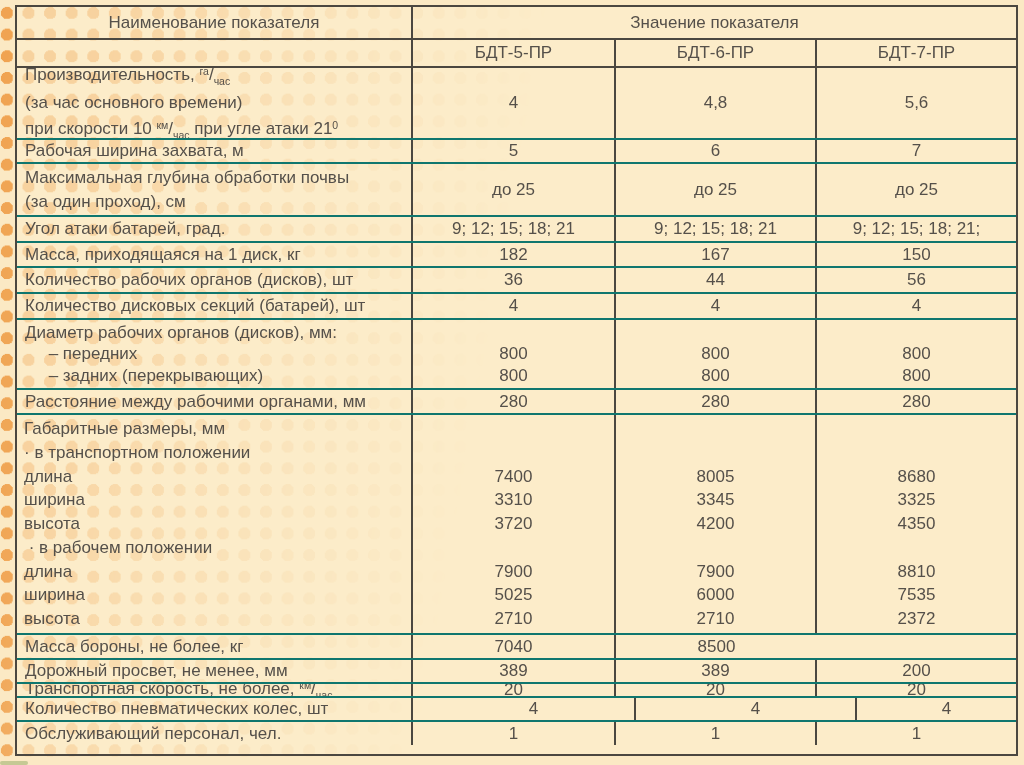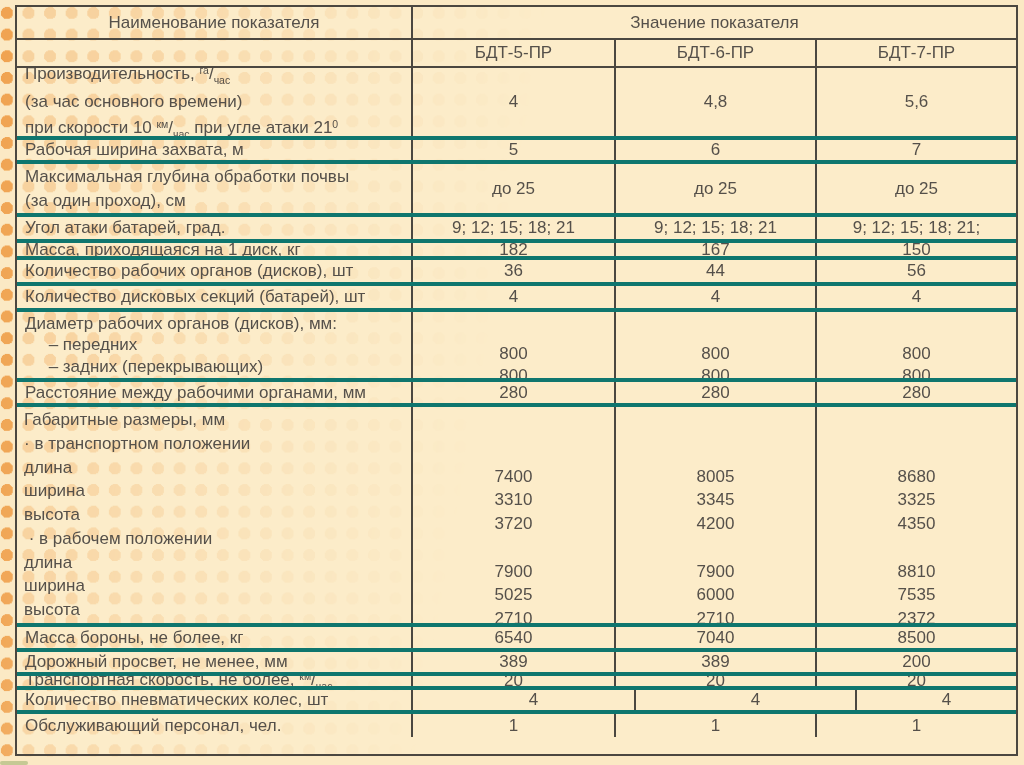--- a/index.html
+++ b/index.html
@@ -24,29 +24,29 @@
   }
   .spec-table{
     position:absolute;left:15px;top:5px;width:1003px;height:751px;
     box-sizing:border-box;border:2px solid #4b4740;
     background:rgba(252,237,203,.62);
     font-size:17px;
   }
   .grid{display:grid;grid-template-columns:396px 203px 201px 1fr;}
   .hrow1{display:grid;grid-template-columns:396px 1fr;height:33px;border-bottom:2px solid #4b4740;box-sizing:border-box;}
   .hrow2{height:28px;border-bottom:2px solid #4b4740;box-sizing:border-box;}
-  .trow{border-bottom:4px solid #0f766e;box-sizing:border-box;}
+  .trow{border-bottom:2px solid #0f766e;box-sizing:border-box;}
   .trow:last-child{border-bottom:none;}
   .cell{box-sizing:border-box;border-right:2px solid #4b4740;overflow:hidden;}
   .cell:last-child{border-right:none;}
   .hcell{display:flex;align-items:center;justify-content:center;text-align:center;}
   .lbl{padding:0 6px 0 8px;display:flex;flex-direction:column;justify-content:center;}
   .lbl .line{white-space:pre-wrap;}
   .val{display:flex;align-items:center;justify-content:center;text-align:center;}
-  .val.multiline{flex-direction:column;justify-content:flex-start;align-items:center;padding-top:10px;}
+  .val.multiline{flex-direction:column;justify-content:flex-start;align-items:center;padding-top:2px;}
   sup{font-size:10.5px;vertical-align:5px;}
   sub{font-size:10.5px;vertical-align:-5px;}
 </style>
 </head>
 <body>
 
 <div class="dots"></div>
 <div class="corner-accent"></div>
 
 <div class="spec-table">
@@ -89,21 +89,21 @@
         <div class="cell val">до 25</div>
       </div>
       <div class="trow grid" style="height: 26px;">
         <div class="cell lbl">
           <div class="line">Угол атаки батарей, град.</div>
         </div>
         <div class="cell val">9; 12; 15; 18; 21</div>
         <div class="cell val">9; 12; 15; 18; 21</div>
         <div class="cell val">9; 12; 15; 18; 21;</div>
       </div>
-      <div class="trow grid" style="height: 17px;">
+      <div class="trow grid" style="height: 25px;">
         <div class="cell lbl">
           <div class="line">Масса, приходящаяся на 1 диск, кг</div>
         </div>
         <div class="cell val">182</div>
         <div class="cell val">167</div>
         <div class="cell val">150</div>
       </div>
       <div class="trow grid" style="height: 26px;">
         <div class="cell lbl">
           <div class="line">Количество рабочих органов (дисков), шт</div>
@@ -193,21 +193,20 @@
           <div class="line">&nbsp;</div>
           <div class="line">8810</div>
           <div class="line">7535</div>
           <div class="line">2372</div>
         </div>
       </div>
       <div class="trow grid" style="height: 25px;">
         <div class="cell lbl">
           <div class="line">Масса бороны, не более, кг</div>
         </div>
-        <div class="cell val">6540</div>
         <div class="cell val">7040</div>
         <div class="cell val">8500</div>
       </div>
       <div class="trow grid" style="height: 24px;">
         <div class="cell lbl">
           <div class="line">Дорожный просвет, не менее, мм</div>
         </div>
         <div class="cell val">389</div>
         <div class="cell val">389</div>
         <div class="cell val">200</div>

